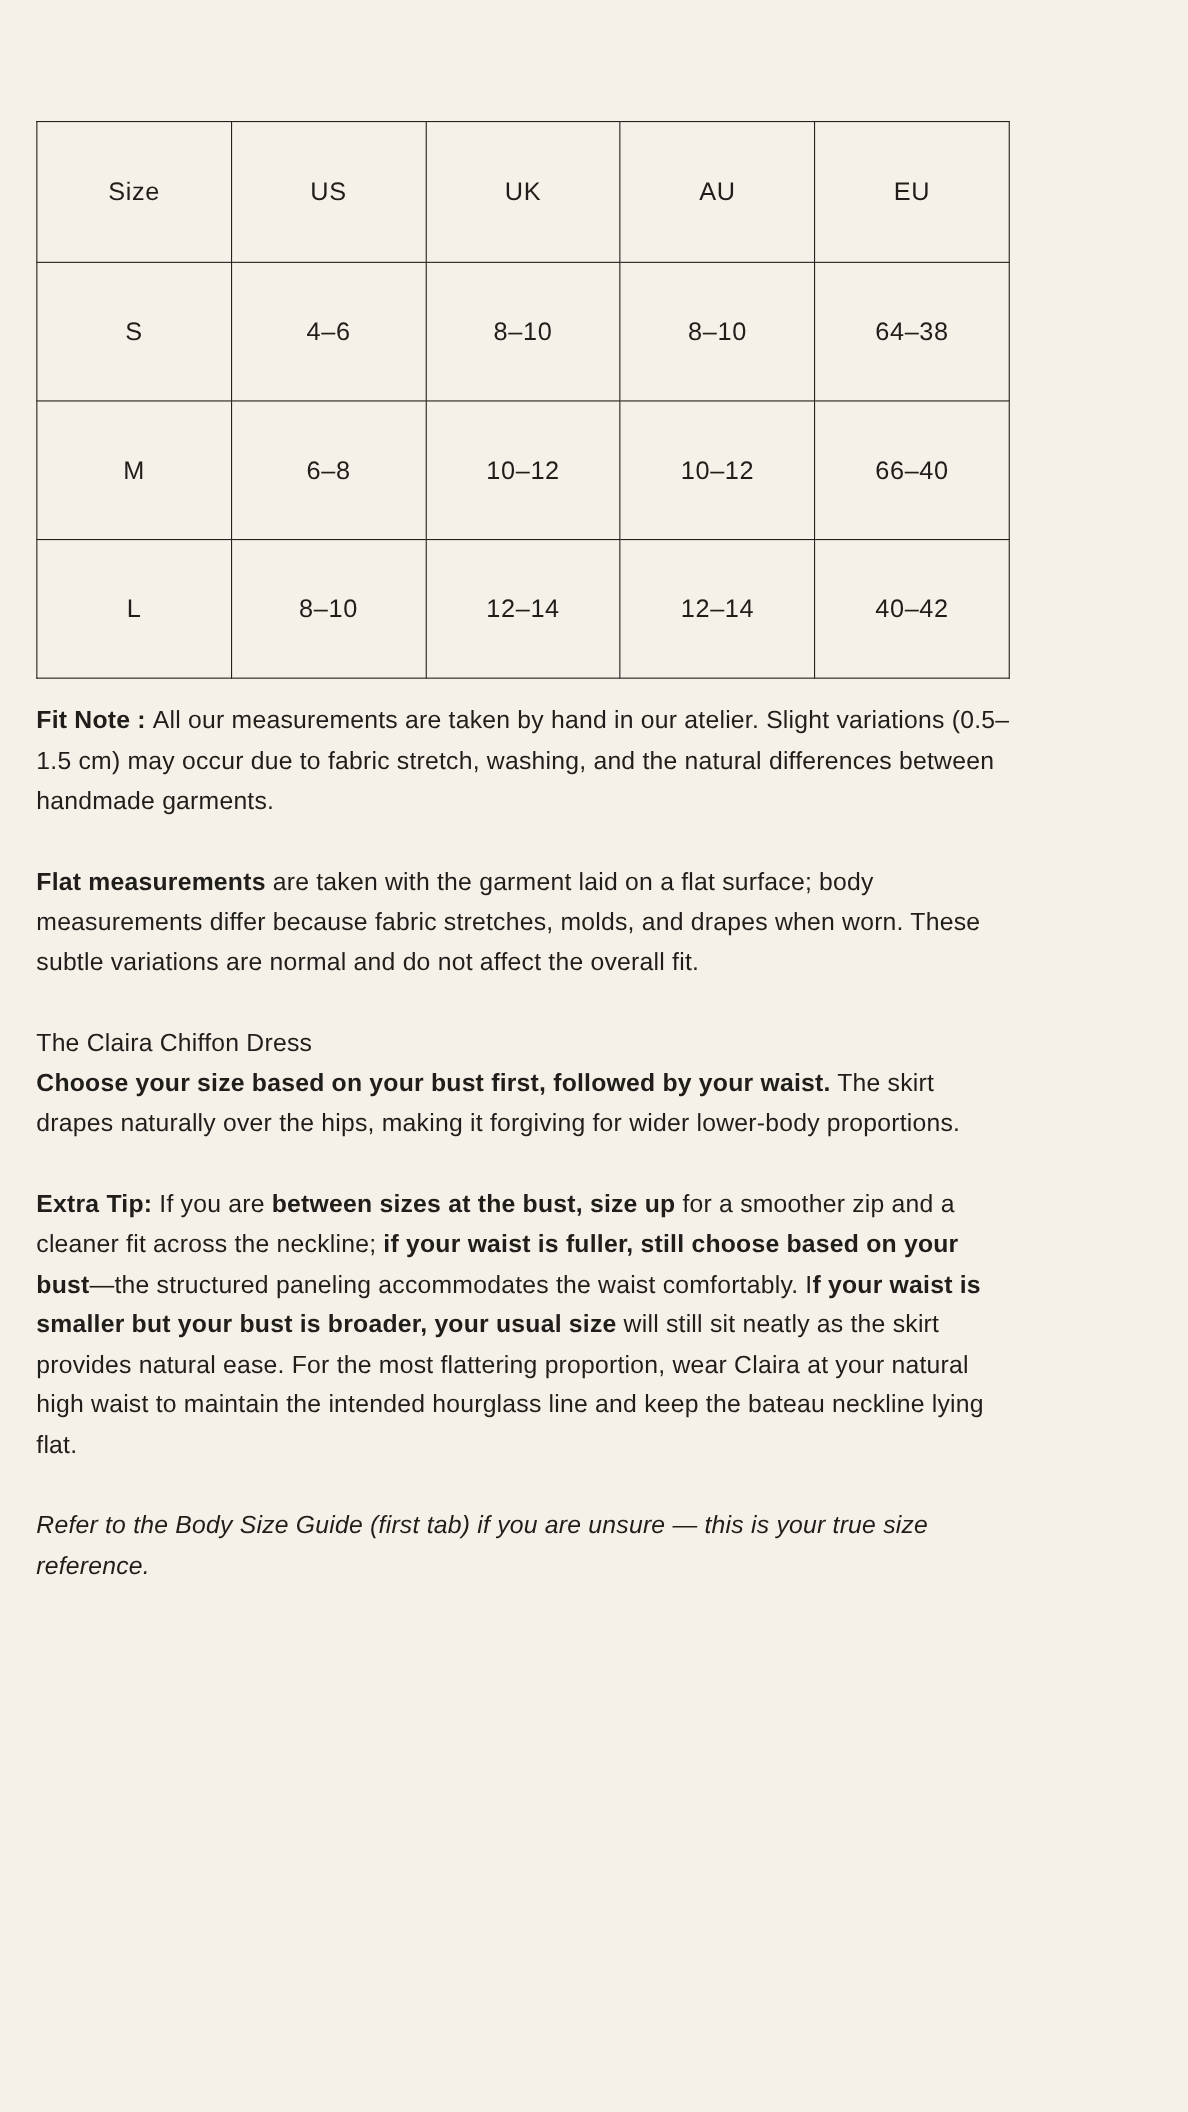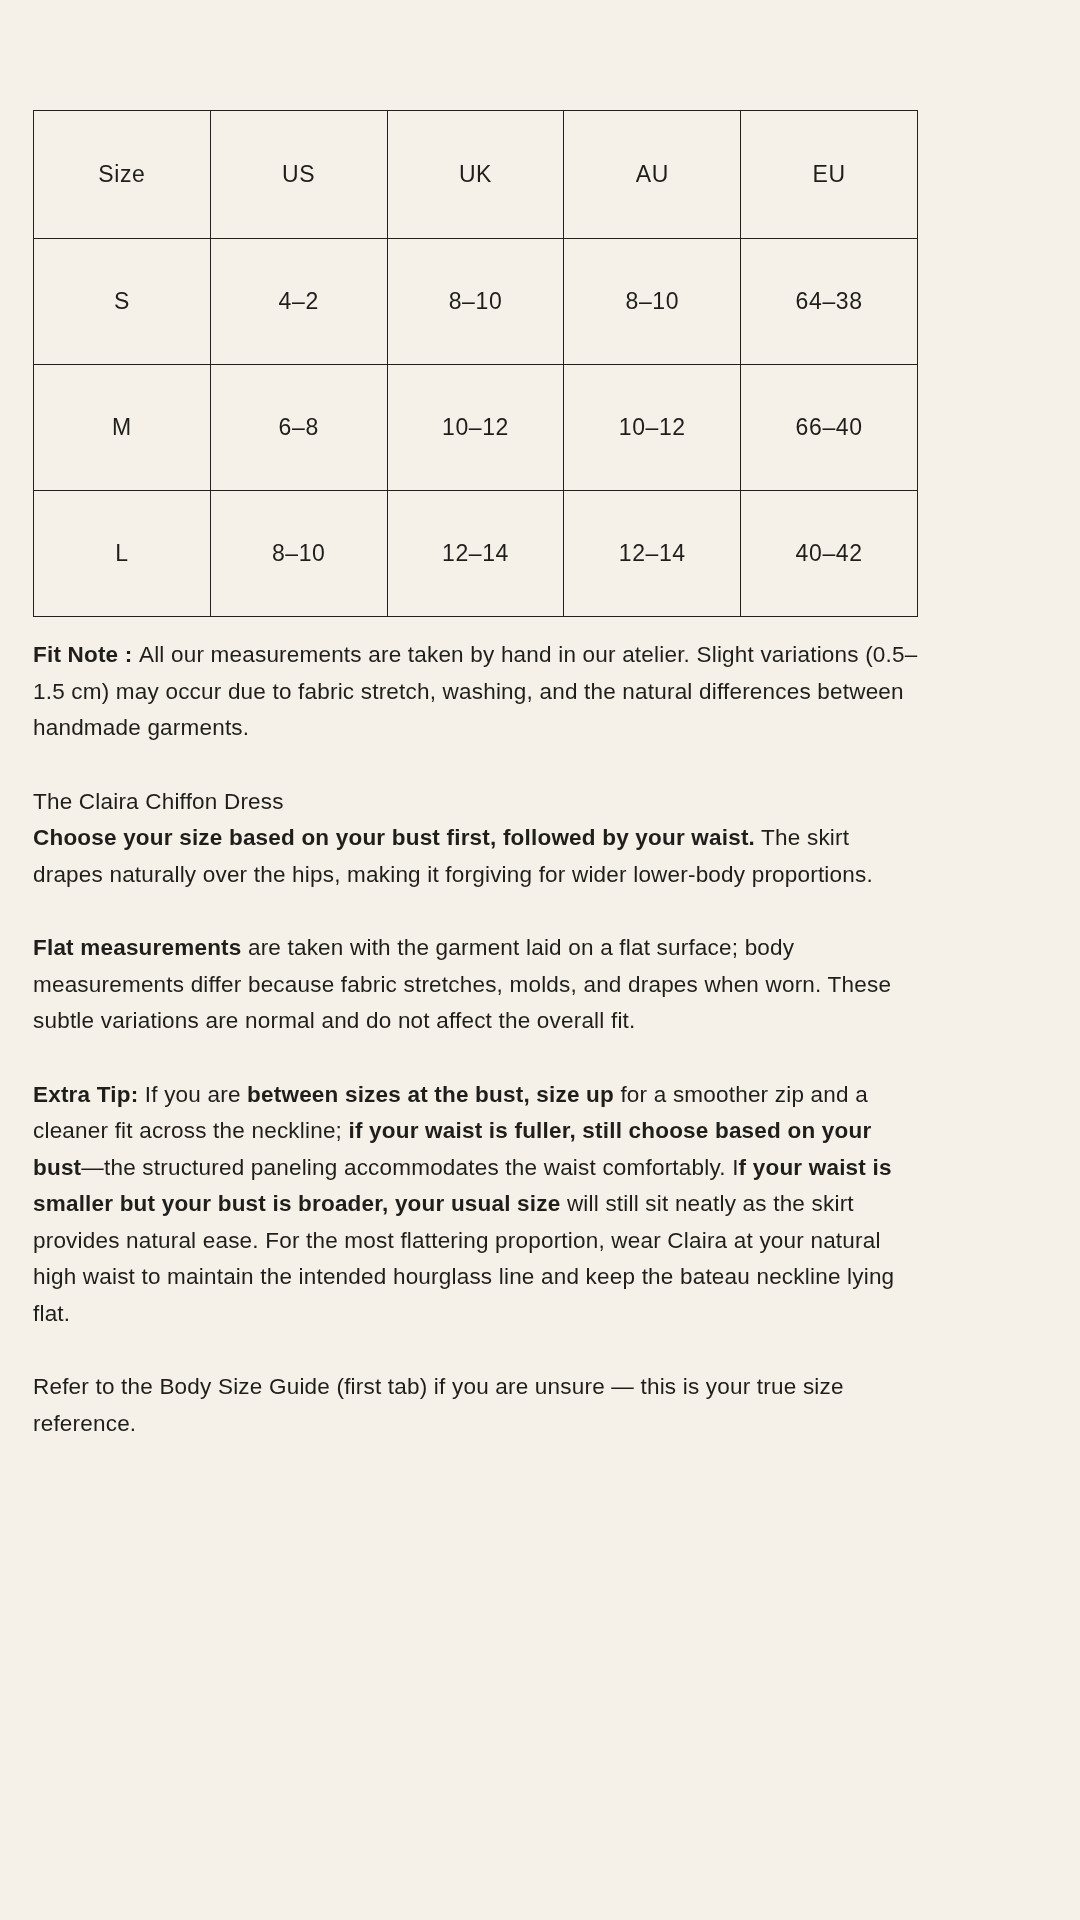--- a/index.html
+++ b/index.html
@@ -48,41 +48,42 @@
   .notes p {
     margin: 0 0 37px 0;
   }
   .notes p:last-child {
     margin-bottom: 0;
   }
   .notes strong {
     font-weight: bold;
   }
   .ref-note {
+    font-style: italic;
   }
 </style>
 </head>
 <body>
 
 <div class="page">
 
   <table class="size-chart">
     <thead>
       <tr>
         <th>Size</th>
         <th>US</th>
         <th>UK</th>
         <th>AU</th>
         <th>EU</th>
       </tr>
     </thead>
     <tbody>
       <tr>
         <td>S</td>
-        <td>4–2</td>
+        <td>4–6</td>
         <td>8–10</td>
         <td>8–10</td>
         <td>64–38</td>
       </tr>
       <tr>
         <td>M</td>
         <td>6–8</td>
         <td>10–12</td>
         <td>10–12</td>
         <td>66–40</td>
@@ -94,23 +95,23 @@
         <td>12–14</td>
         <td>40–42</td>
       </tr>
     </tbody>
   </table>
 
   <div class="notes">
 
     <p><strong>Fit Note : </strong><span>All our measurements are taken by hand in our atelier. Slight variations (0.5–1.5 cm) may occur due to fabric stretch, washing, and the natural differences between handmade garments.</span></p>
 
+    <p><strong>Flat measurements</strong><span> are taken with the garment laid on a flat surface; body measurements differ because fabric stretches, molds, and drapes when worn. These subtle variations are normal and do not affect the overall fit.</span></p>
+
     <p><span>The Claira Chiffon Dress</span><br><strong>Choose your size based on your bust first, followed by your waist.</strong><span> The skirt drapes naturally over the hips, making it forgiving for wider lower-body proportions.</span></p>
-
-    <p><strong>Flat measurements</strong><span> are taken with the garment laid on a flat surface; body measurements differ because fabric stretches, molds, and drapes when worn. These subtle variations are normal and do not affect the overall fit.</span></p>
 
     <p><strong>Extra Tip:</strong><span> If you are </span><strong>between sizes at the bust, size up</strong><span> for a smoother zip and a cleaner fit across the neckline; </span><strong>if your waist is fuller, still choose based on your bust</strong><span>—the structured paneling accommodates the waist comfortably. I</span><strong>f your waist is smaller but your bust is broader, your usual size</strong><span> will still sit neatly as the skirt provides natural ease. For the most flattering proportion, wear Claira at your natural high waist to maintain the intended hourglass line and keep the bateau neckline lying flat.</span></p>
 
     <p class="ref-note">Refer to the Body Size Guide (first tab) if you are unsure — this is your true size reference.</p>
 
   </div>
 
 </div>
 
 </body></html>

